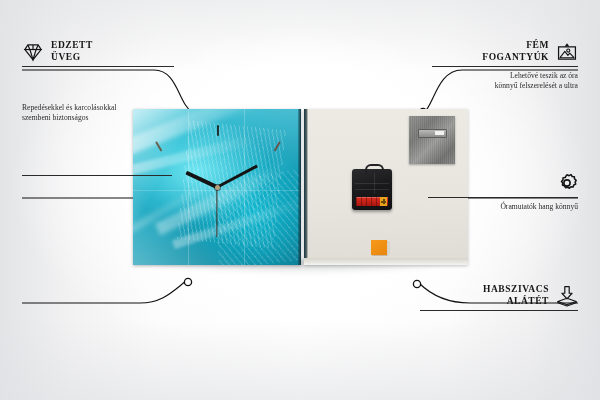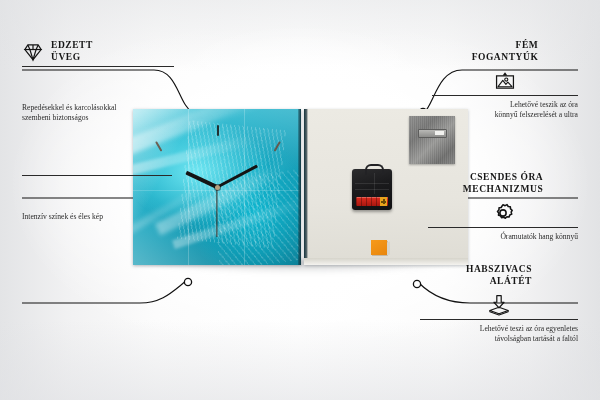--- a/index.html
+++ b/index.html
@@ -154,37 +154,37 @@
   .co-title{
     font-size:9.5px;letter-spacing:.55px;color:#161616;
     line-height:1.22;font-weight:700;text-transform:uppercase;
     font-family:"Liberation Serif", serif;
   }
   .co-rule{height:1px;background:#2a2a2a;margin:3px 0 4px 0;}
   .co-desc{font-size:7.6px;line-height:1.28;color:#2b2b2b;font-family:"Liberation Serif", serif;}
   .co-left .co-head{justify-content:flex-start;}
   .co-left .co-title{text-align:left;}
   .co-left .co-desc{text-align:left;margin-top:36px;}
-  .co-right .co-head{justify-content:flex-end;flex-direction:column;}
+  .co-right .co-head{justify-content:flex-end;flex-direction:row;}
   .co-right .co-title{text-align:right;}
   .co-right .co-desc{text-align:right;}
 
   .ico{width:22px;height:22px;flex:0 0 22px;display:block;}
   .ico svg{display:block;width:22px;height:22px;}
 
   
   .leaders{position:absolute;inset:0;width:600px;height:400px;pointer-events:none;}
 
   
   #c-tempered{left:22px;top:40px;width:152px;}
   #c-print{left:22px;top:172px;width:150px;}
   #c-edges{left:22px;top:280px;width:150px;}
   #c-handles{left:432px;top:40px;width:146px;}
   #c-mech{left:428px;top:172px;width:150px;}
-  #c-foam{left:420px;top:264px;width:158px;}
+  #c-foam{left:420px;top:284px;width:158px;}
 </style>
 </head>
 <body>
 
 <div id="stage">
 
   <div class="bg-base"></div>
   <div class="bg-vig"></div>
   <div class="bg-vig2"></div>
   <div class="corner-glow"></div>
@@ -302,23 +302,20 @@
       </span>
     </div>
     <div class="co-rule"></div>
     <div class="co-desc">
       <span>Repedésekkel és karcolásokkal</span><br><span>szembeni biztonságos</span>
     </div>
   </div>
 
   <div class="callout co-left" id="c-print">
     <div class="co-rule"></div>
-    <div class="co-desc">
-      <span>Intenzív színek és éles kép</span>
-    </div>
   </div>
 
 
   <div class="callout co-right" id="c-handles">
     <div class="co-head">
       <span class="co-title">
         <span>FÉM</span><br><span>FOGANTYÚK</span>
       </span>
       <span class="ico">
         <svg viewBox="0 0 24 24">
@@ -330,23 +327,20 @@
       </span>
     </div>
     <div class="co-rule"></div>
     <div class="co-desc">
       <span>Lehetővé teszik az óra</span><br><span>könnyű felszerelését a ultra</span>
     </div>
   </div>
 
   <div class="callout co-right" id="c-mech">
     <div class="co-head">
-      <span class="co-title">
-        <span>CSENDES ÓRA</span><br><span>MECHANIZMUS</span>
-      </span>
       <span class="ico">
         <svg viewBox="0 0 24 24">
             <g fill="none" stroke="#141414" stroke-width="1.7" stroke-linejoin="round">
           <path d="M12 3.1l2.3.9 2.1-1.1 1.3 2 2.3.3.2 2.3 1.8 1.5-1.1 2 .6 2.2-2.1.9-.8 2.2-2.3-.2-1.7 1.6-2-1.2-2.2.6-1.1-2-2.2-.7.3-2.3-1.4-1.8 1.6-1.7.1-2.3 2.3-.3 1.2-2z"></path>
           <circle cx="12" cy="12" r="3.4"></circle>
         </g>
           </svg>
       </span>
     </div>
     <div class="co-rule"></div>
@@ -362,18 +356,15 @@
       </span>
       <span class="ico">
         <svg viewBox="0 0 24 24">
           <path d="M9.6 1.8h4.8v7.2h3.1L12 15.2 6.5 9h3.1V1.8z" fill="none" stroke="#141414" stroke-width="1.3" stroke-linejoin="round"></path>
           <path d="M12 14.4 22 18l-10 3.6L2 18z" fill="none" stroke="#141414" stroke-width="1.3" stroke-linejoin="round"></path>
           <path d="M2 18v1.4l10 3.6 10-3.6V18" fill="none" stroke="#141414" stroke-width="1.2" stroke-linejoin="round"></path>
         </svg>
       </span>
     </div>
     <div class="co-rule"></div>
-    <div class="co-desc">
-      <span>Lehetővé teszi az óra egyenletes</span><br><span>távolságban tartását a faltól</span>
-    </div>
   </div>
 
 </div>
 
 </body></html>

